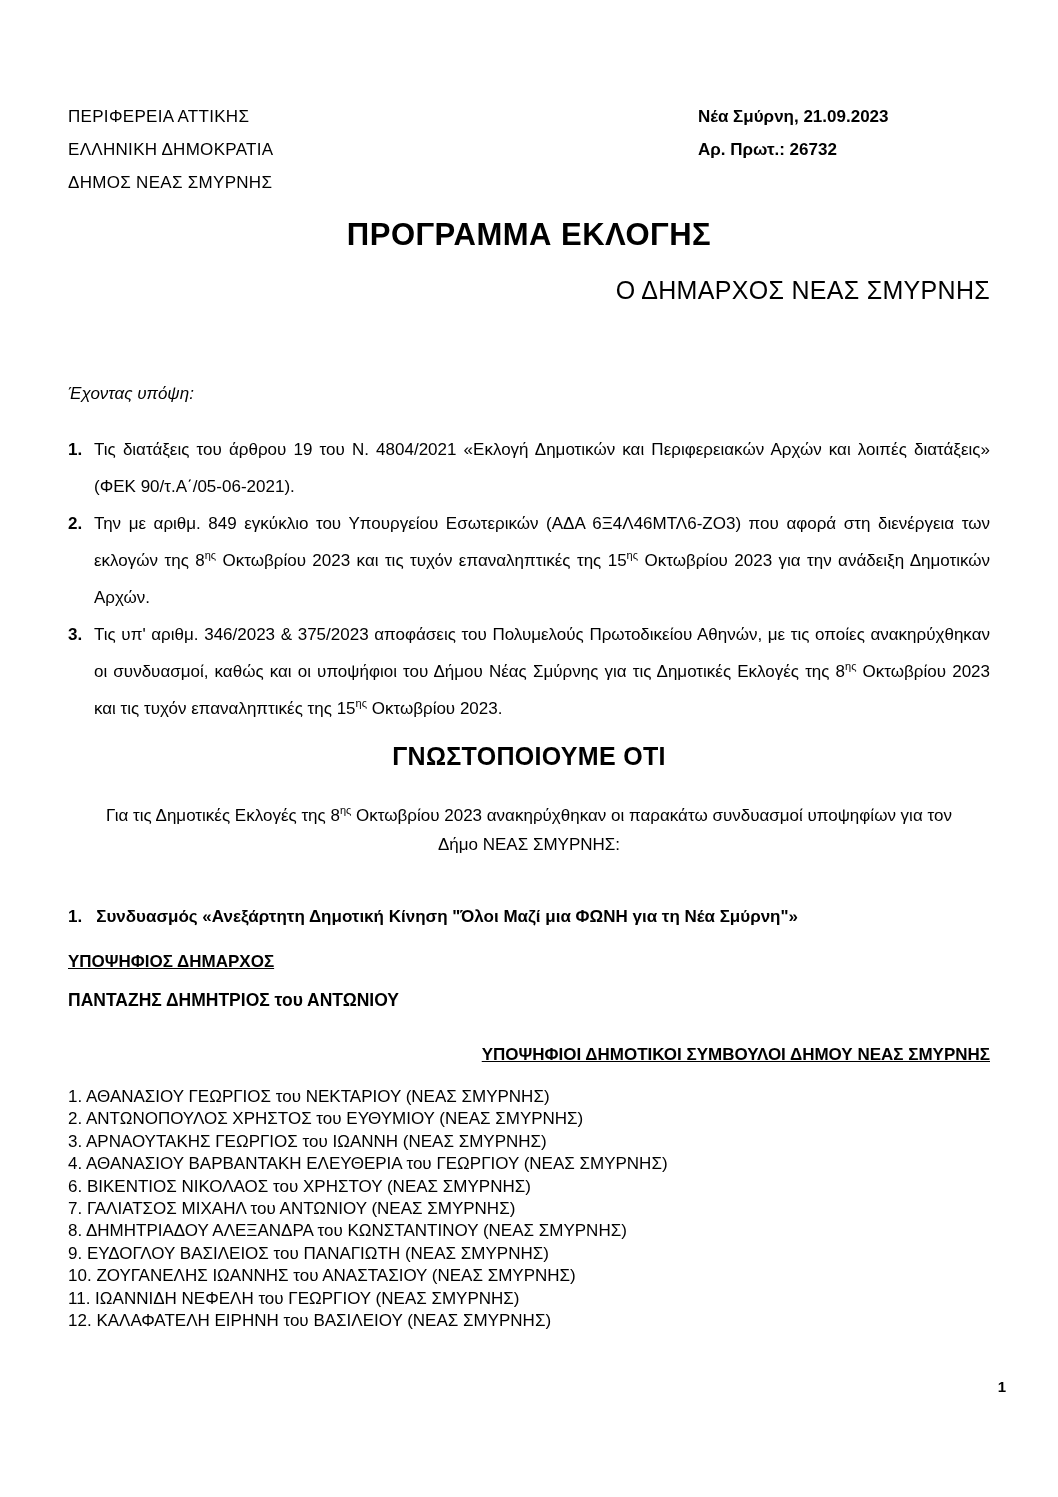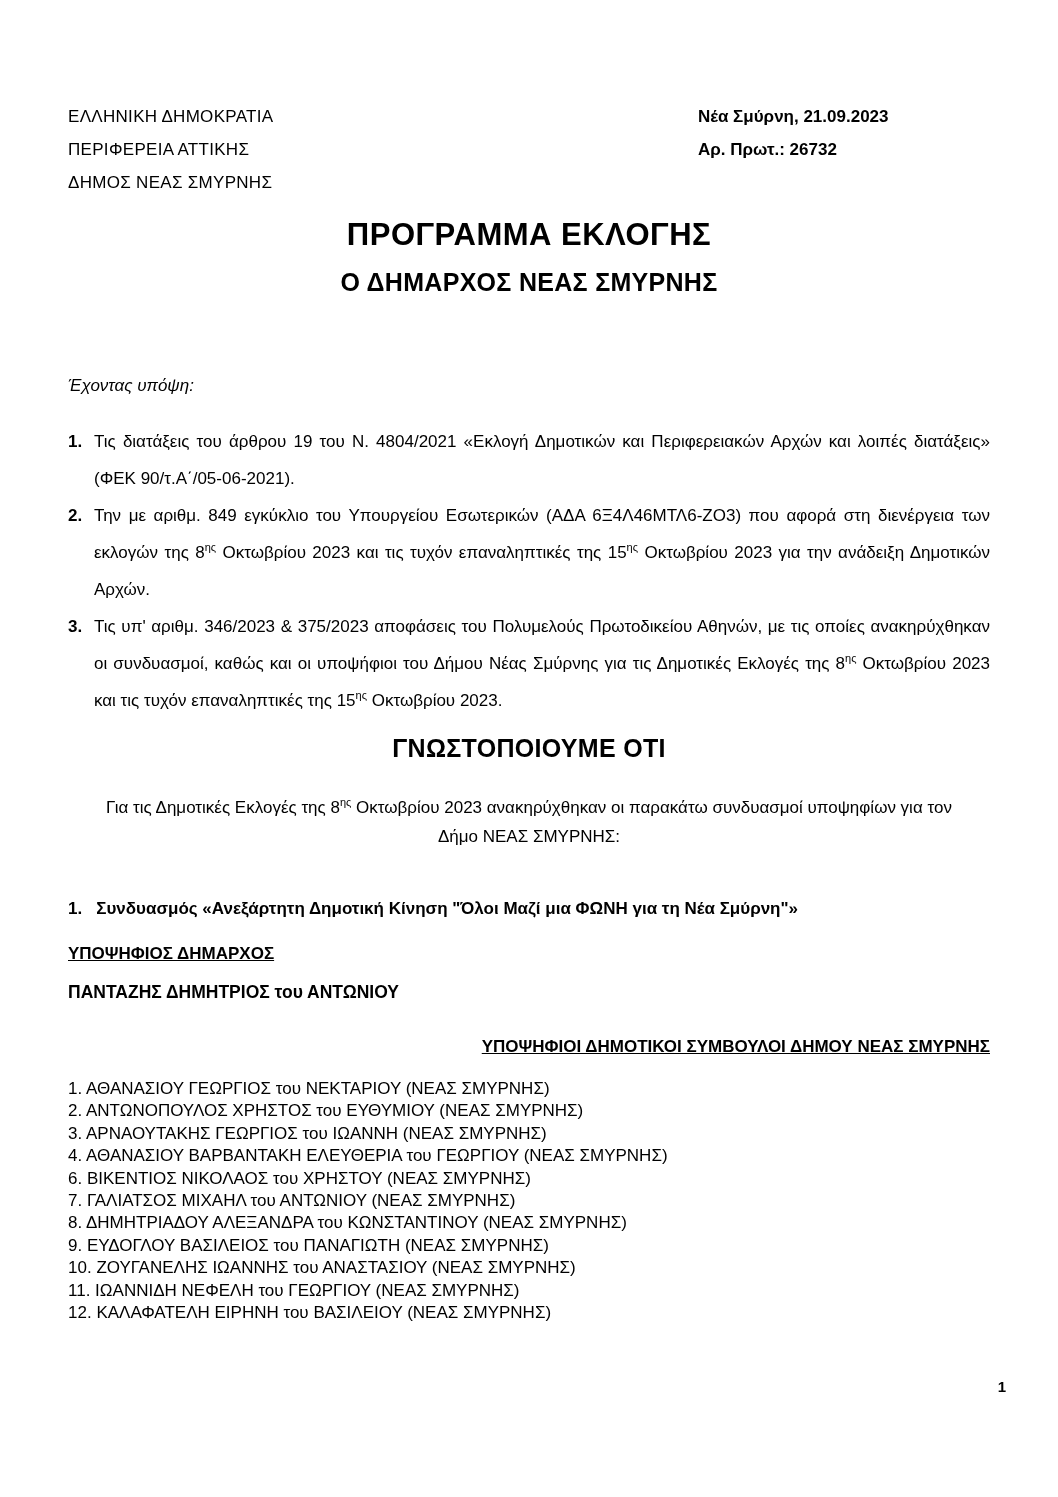--- a/index.html
+++ b/index.html
@@ -38,24 +38,24 @@
   }
   .doc-title {
     text-align: center;
     font-size: 31px;
     font-weight: bold;
     margin-top: 18px;
     line-height: 36px;
     letter-spacing: 0.5px;
   }
   .doc-subtitle {
-    text-align: center;
+    text-align: right;
     font-size: 25px;
-    font-weight: bold;
-    margin-top: 14px;
+    font-weight: normal;
+    margin-top: 22px;
     line-height: 30px;
     letter-spacing: 0.3px;
   }
   .considering {
     margin-top: 78px;
     font-size: 17px;
     line-height: 22px;
     font-style: italic;
   }
   .legal-list {
@@ -142,23 +142,23 @@
 </style>
 </head>
 <body>
 
 <div class="page">
   <div class="content">
 
     <div class="header-row">
       <div class="header-left">
 
+          <div>ΠΕΡΙΦΕΡΕΙΑ ΑΤΤΙΚΗΣ</div>
+
           <div>ΕΛΛΗΝΙΚΗ ΔΗΜΟΚΡΑΤΙΑ</div>
-
-          <div>ΠΕΡΙΦΕΡΕΙΑ ΑΤΤΙΚΗΣ</div>
 
           <div>ΔΗΜΟΣ ΝΕΑΣ ΣΜΥΡΝΗΣ</div>
         </div>
       <div class="header-right">
         <div>Νέα Σμύρνη, 21.09.2023</div>
         <div>Αρ. Πρωτ.: 26732</div>
       </div>
     </div>
 
     <div class="doc-title">ΠΡΟΓΡΑΜΜΑ ΕΚΛΟΓΗΣ</div>

